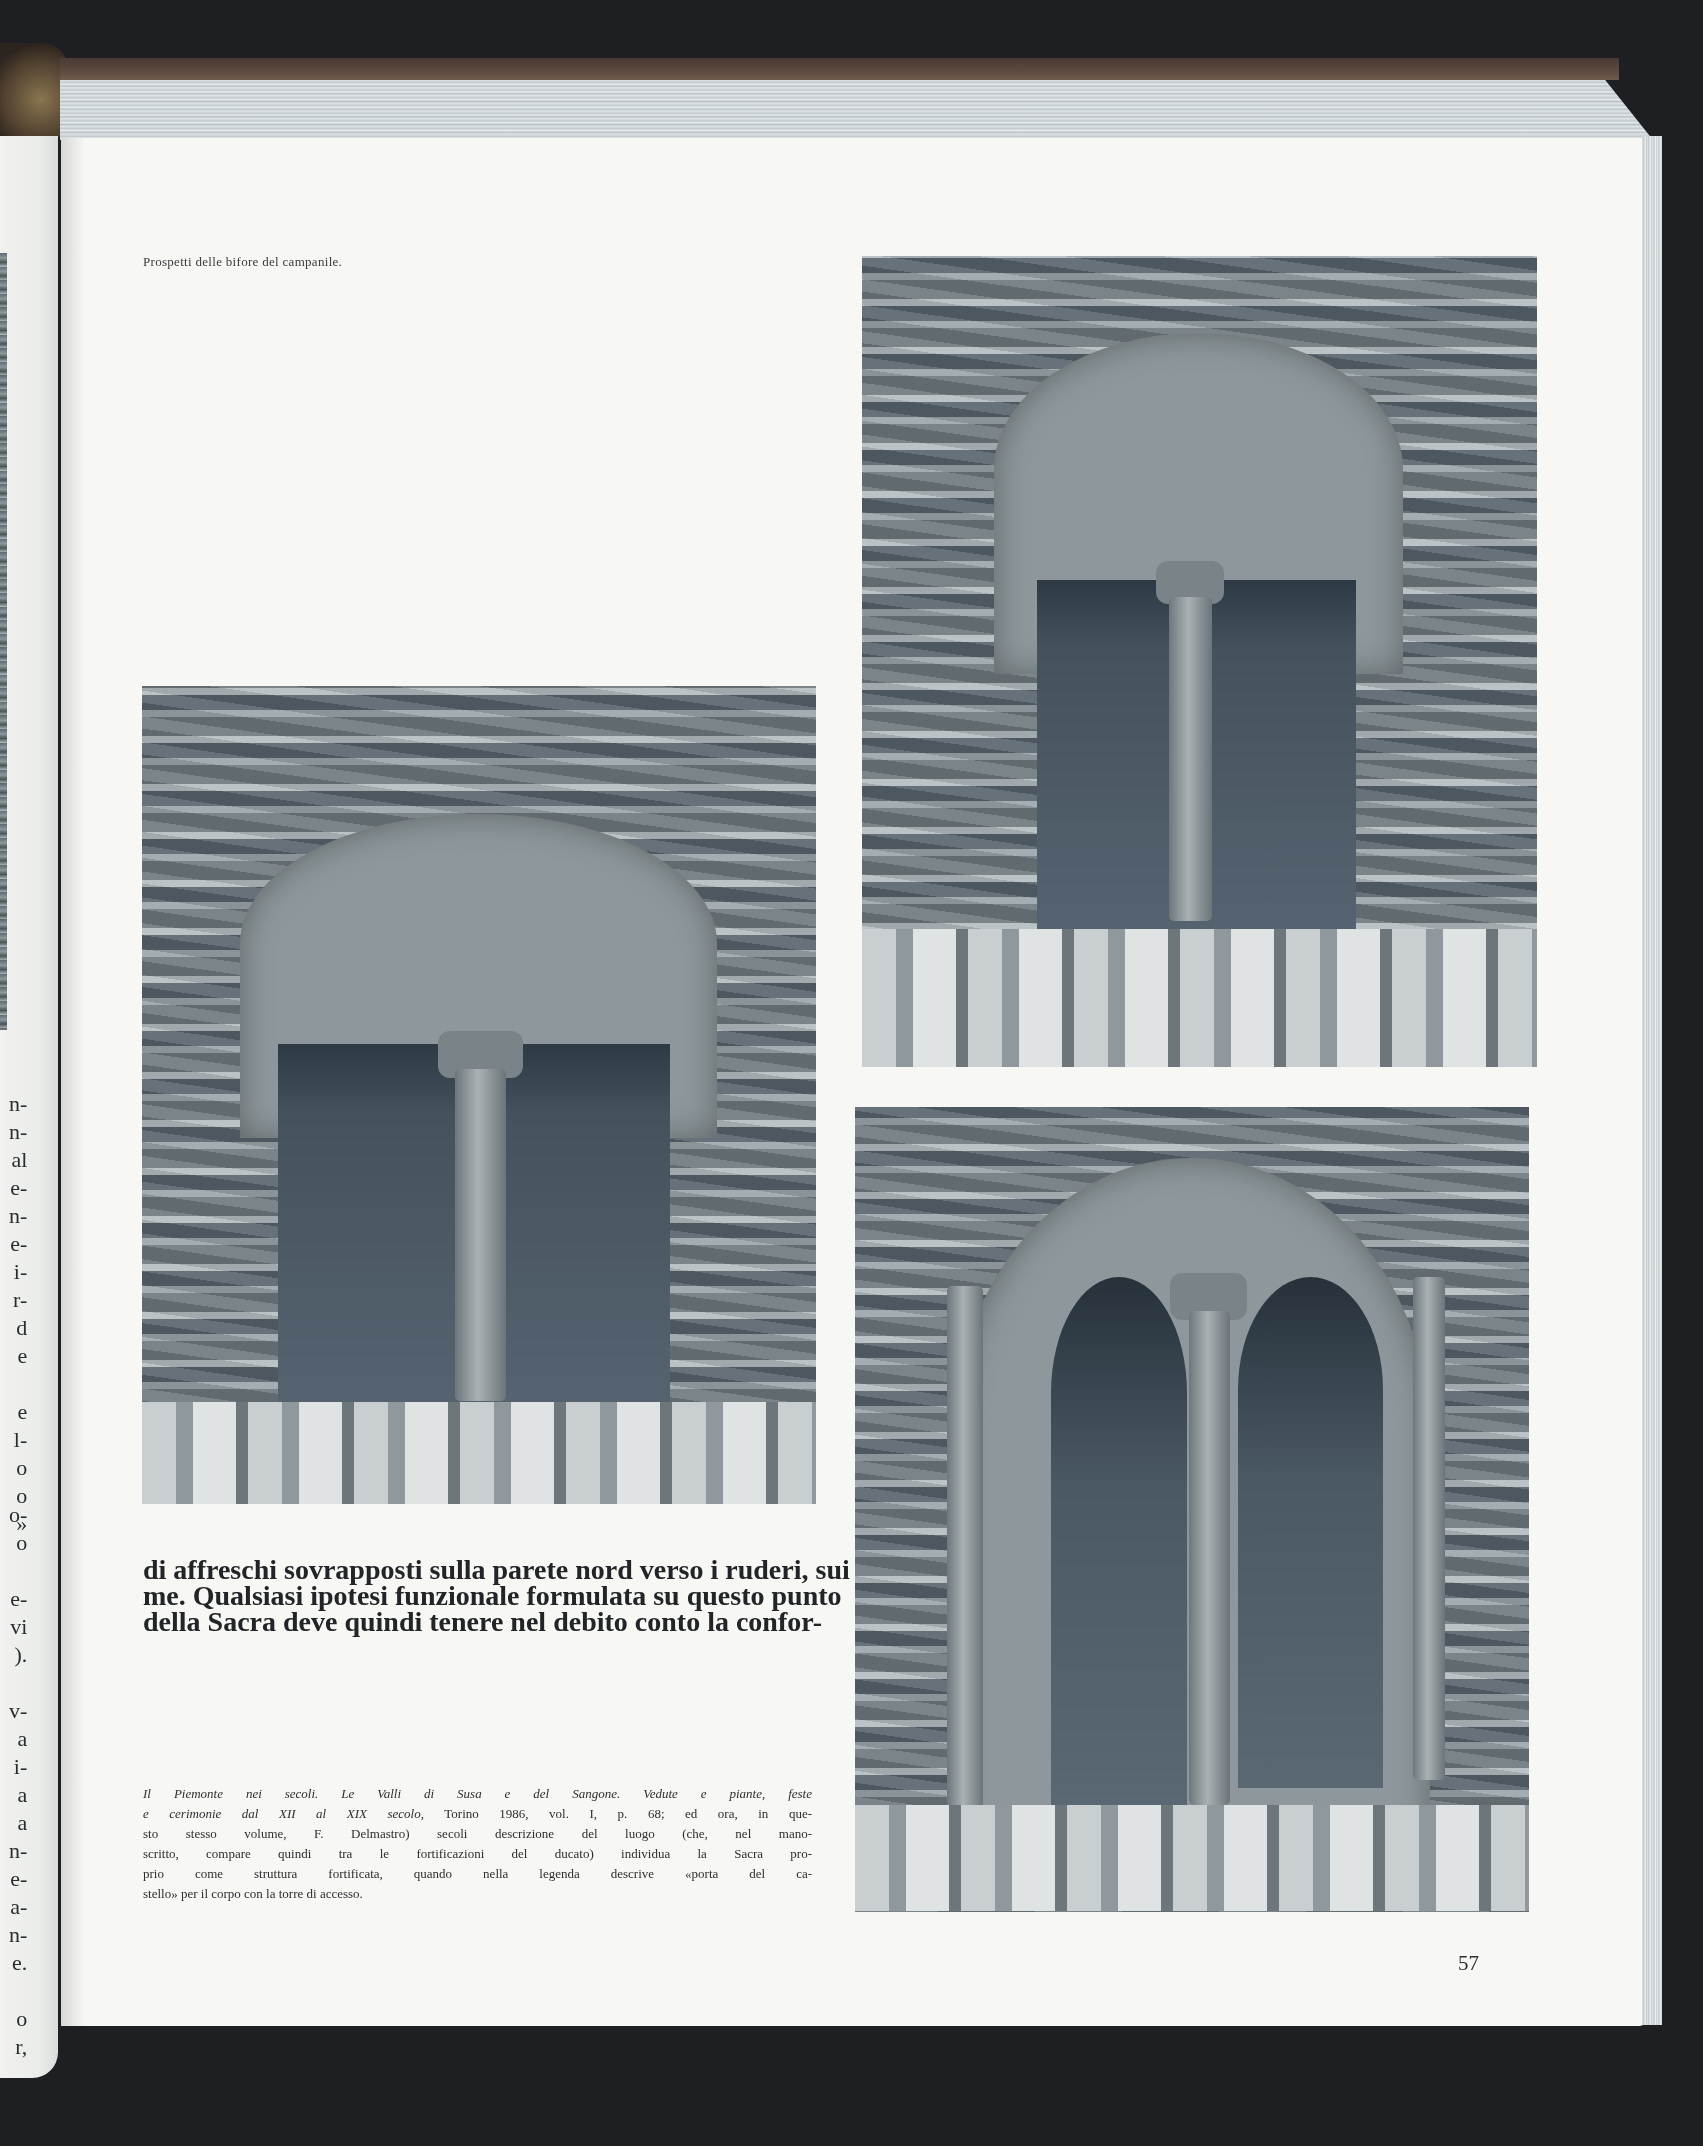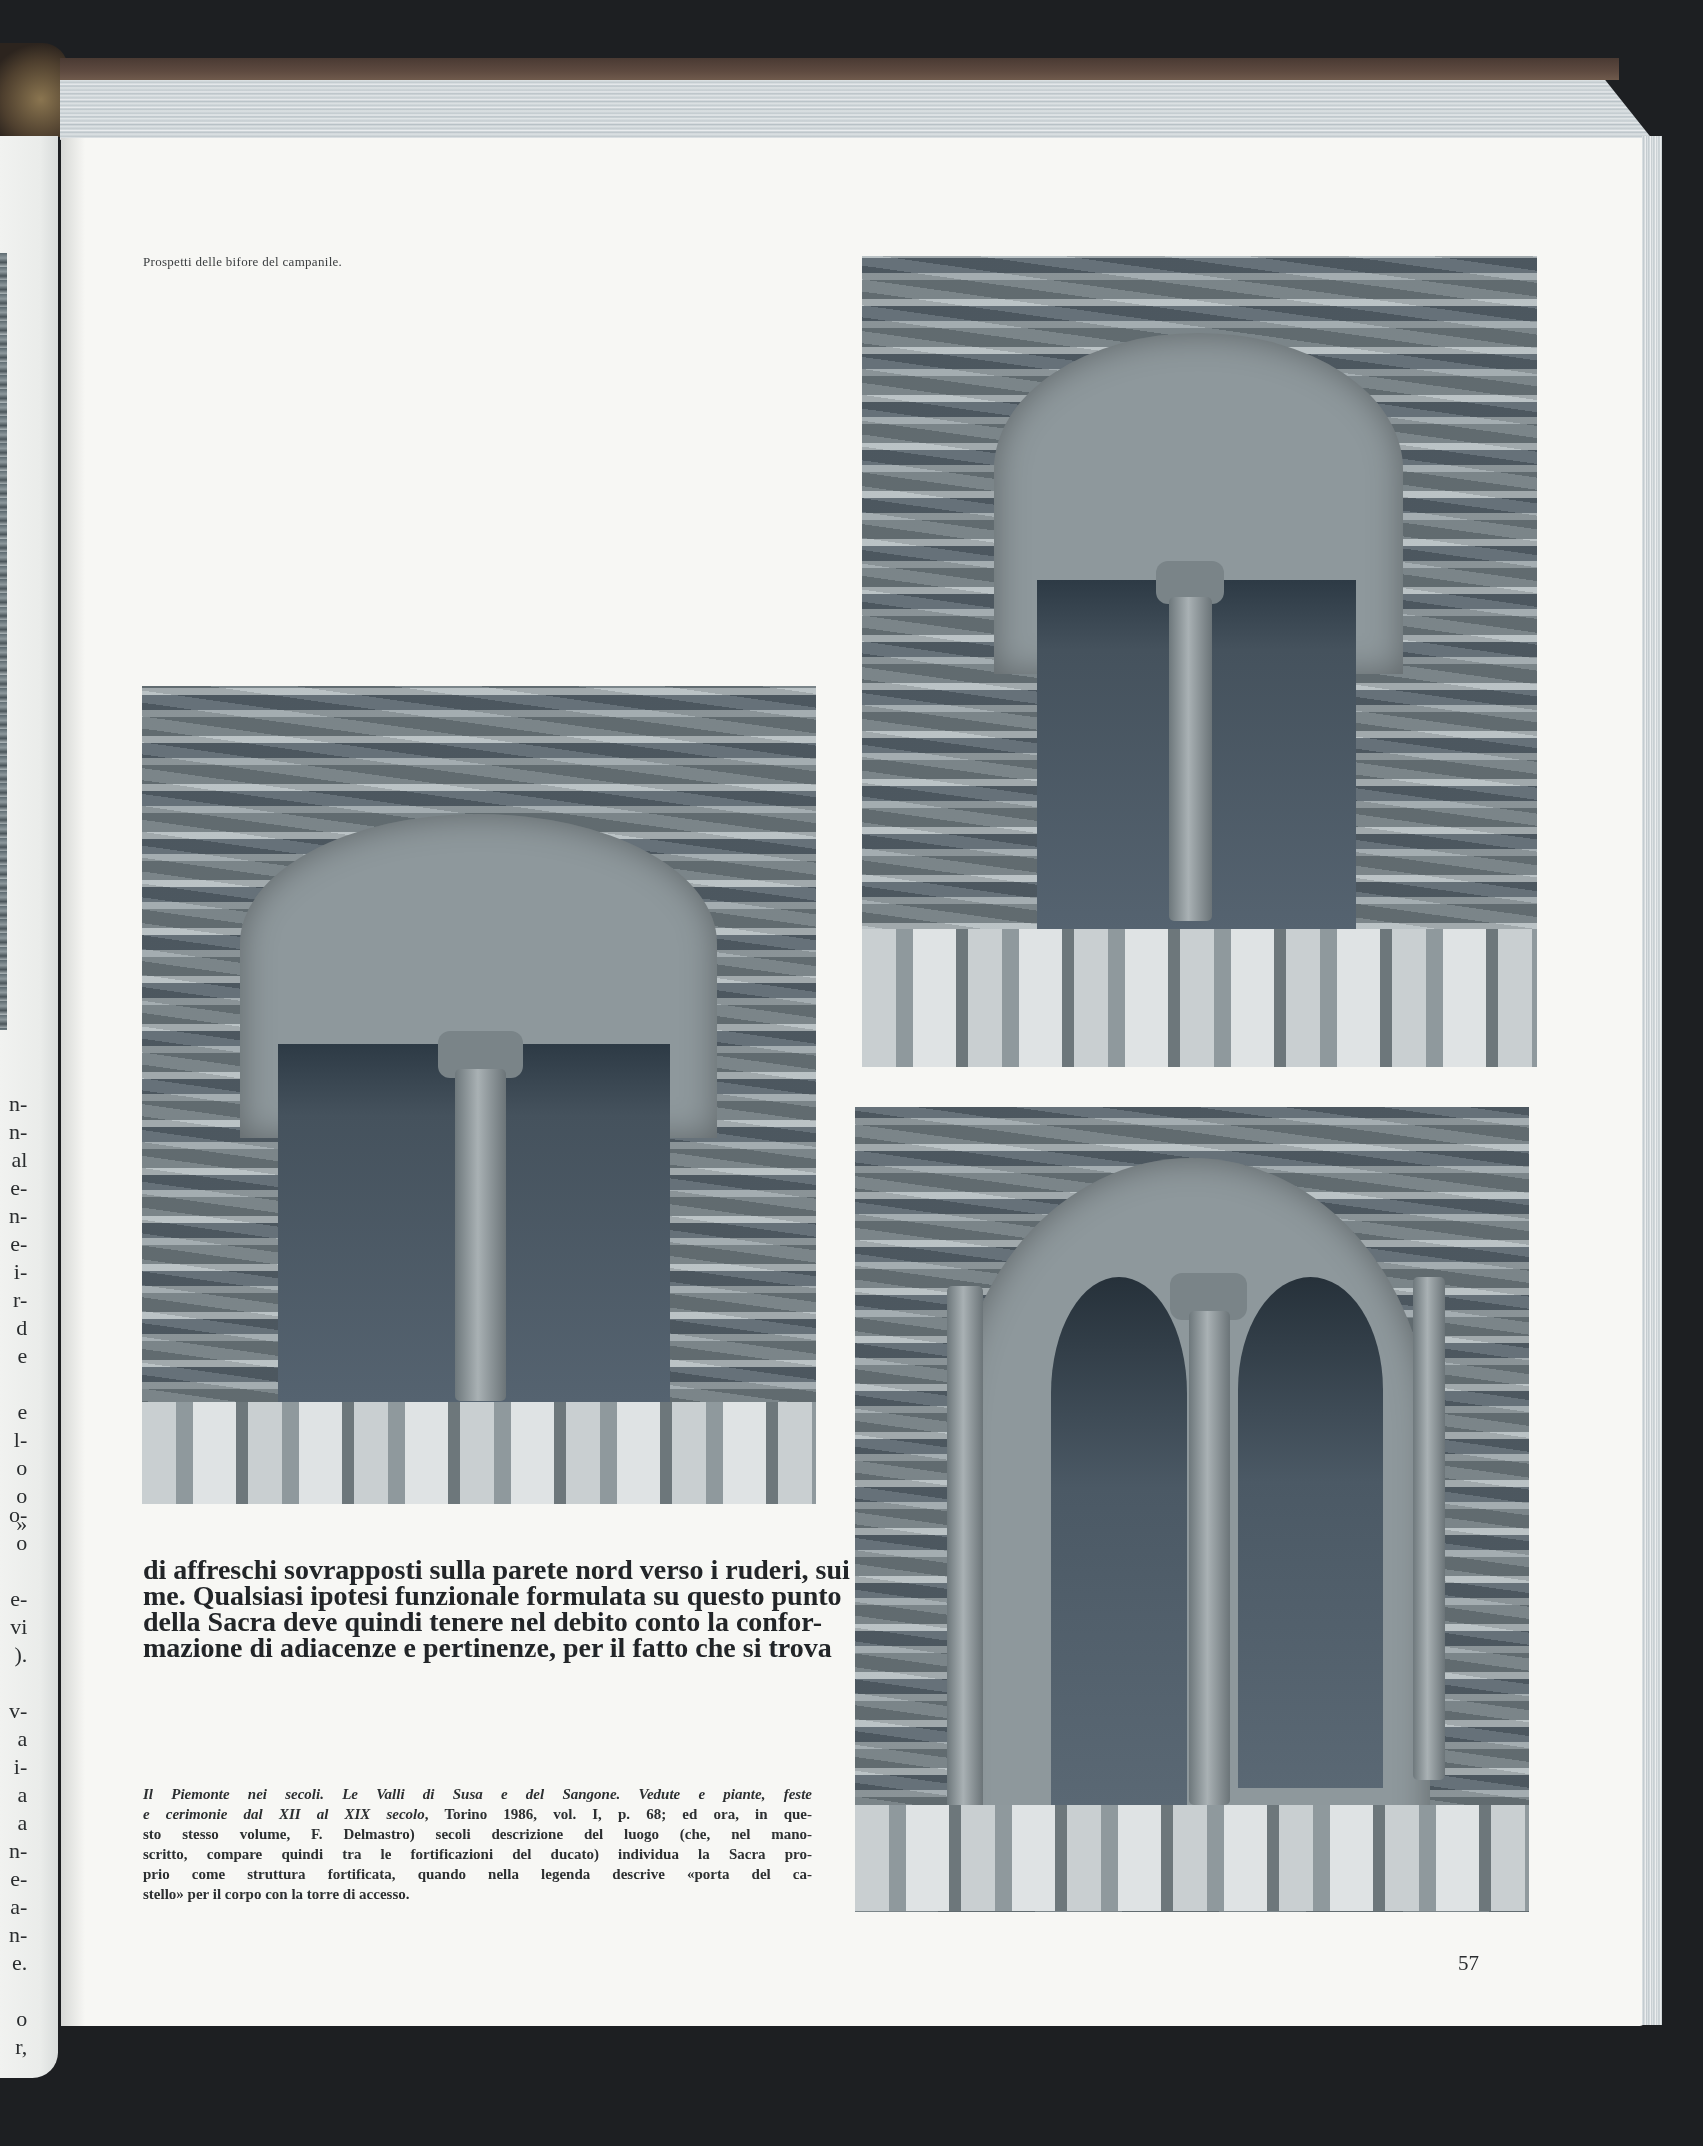--- a/index.html
+++ b/index.html
@@ -87,21 +87,21 @@
     }
     .body-text {
       position: absolute; left: 143px; top: 1557px; width: 669px;
       font-size: 28px; line-height: 26px; color: #222528;
       text-align: justify;
       font-weight: bold;
     }
     .body-text .line { display: block; white-space: nowrap; text-align-last: justify; }
     .footnote {
       position: absolute; left: 143px; top: 1784px; width: 669px;
-      font-size: 15px; line-height: 20px; color: #2c2f31; font-weight: bold;
+      font-size: 13px; line-height: 20px; color: #2c2f31;
     }
     .footnote .line { display: block; white-space: nowrap; text-align: justify; text-align-last: justify; }
     .footnote .line.last { text-align-last: left; }
     .footnote i { font-style: italic; }
     .page-number {
       position: absolute; left: 1458px; top: 1951px;
       font-size: 21px; color: #2a2d2f;
     }
   </style>
 </head>
@@ -180,21 +180,20 @@
   <div class="column" style="left:334px; top:204px; width:41px; height:494px;"></div>
   <div class="column" style="left:92px; top:179px; width:36px; height:528px;"></div>
   <div class="column" style="left:558px; top:170px; width:32px; height:503px;"></div>
   <div class="sill" style="top:698px; height:106px;"></div>
 </div>
 
 <div class="body-text">
   <span class="line">di affreschi sovrapposti sulla parete nord verso i ruderi, sui</span>
   <span class="line">me. Qualsiasi ipotesi funzionale formulata su questo punto</span>
   <span class="line">della Sacra deve quindi tenere nel debito conto la confor-</span>
-  <span class="line">mazione di adiacenze e pertinenze, per il fatto che si trova</span>
 </div>
 
 <div class="footnote">
   <span class="line"><i>Il Piemonte nei secoli. Le Valli di Susa e del Sangone. Vedute e piante, feste</i></span>
   <span class="line"><i>e cerimonie dal XII al XIX secolo</i><span>, Torino 1986, vol. I, p. 68; ed ora, in que-</span></span>
   <span class="line">sto stesso volume, F. Delmastro) secoli descrizione del luogo (che, nel mano-</span>
   <span class="line">scritto, compare quindi tra le fortificazioni del ducato) individua la Sacra pro-</span>
   <span class="line">prio come struttura fortificata, quando nella legenda descrive «porta del ca-</span>
   <span class="line last">stello» per il corpo con la torre di accesso.</span>
 </div>

